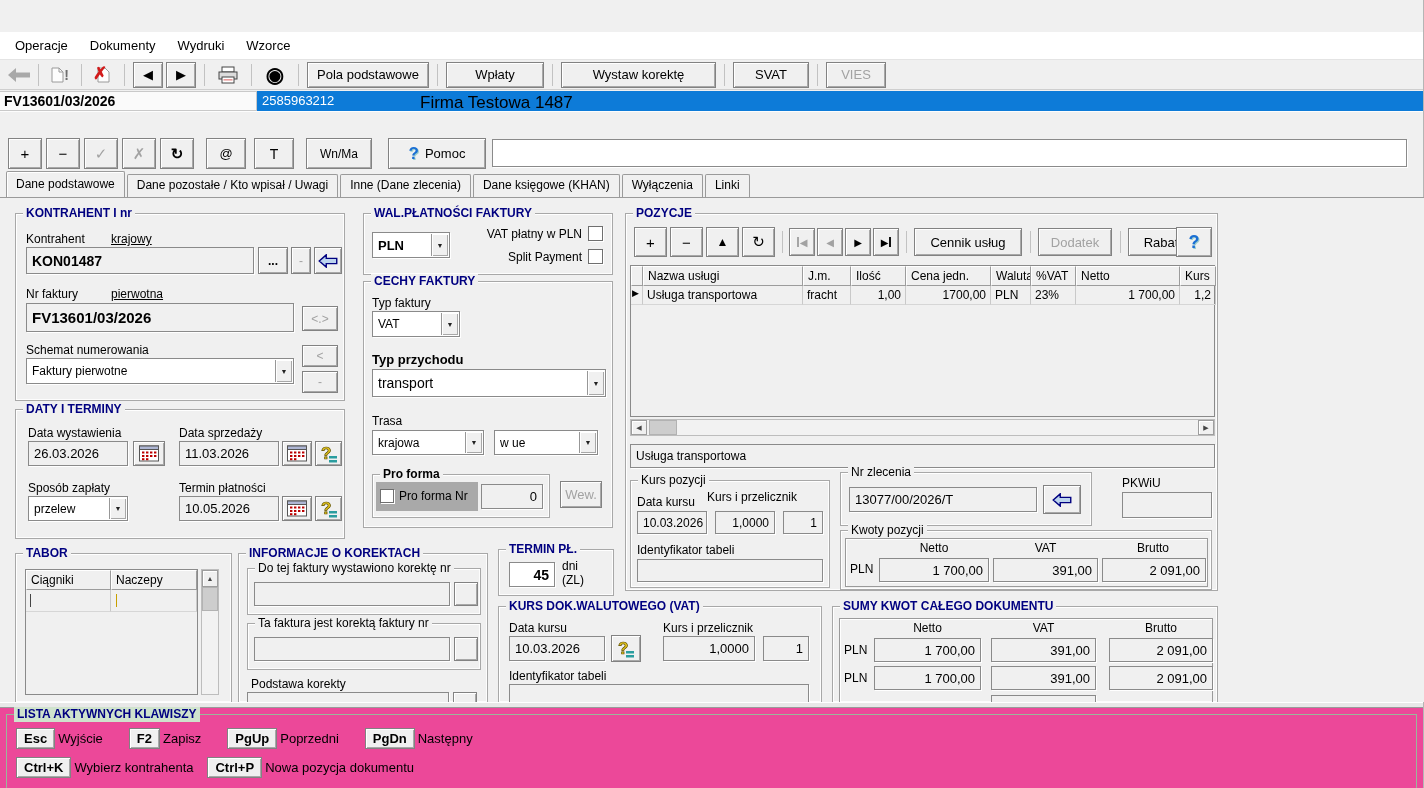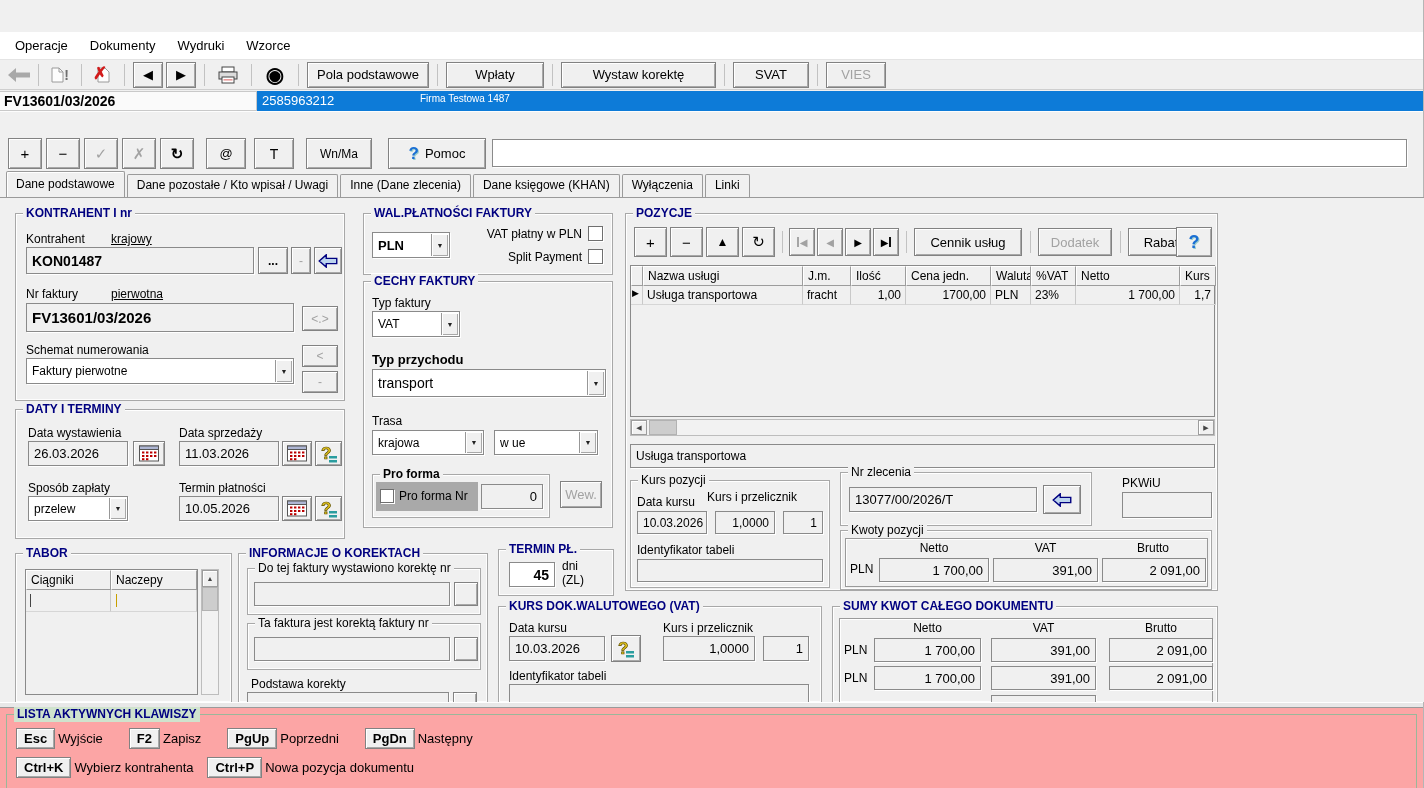--- a/index.html
+++ b/index.html
@@ -22,21 +22,21 @@
   .tb-btn{height:26px;padding:0 14px;display:flex;align-items:center;justify-content:center;font-size:13px;white-space:nowrap}
   .tb-ico{width:30px;height:26px;display:flex;align-items:center;justify-content:center}
   .plain-ico{display:flex;align-items:center;justify-content:center}
   .dis{color:#a2a2a2 !important}
   .bold{font-weight:normal}
 
   
   .recordbar{position:absolute;top:91px;left:0;right:0;height:20px;background:#0d7bd8}
   .rec-no{position:absolute;left:0;top:0;width:257px;height:20px;background:#fafafa;border:1px solid #c9c9c9;border-left:none;font-weight:bold;font-size:14px;padding:1px 4px;white-space:nowrap}
   .rec-nip{position:absolute;left:262px;top:2px;color:#fff;font-size:13px}
-  .rec-company{position:absolute;left:420px;top:2px;color:#ffffff;font-size:10px}
+  .rec-company{position:absolute;left:420px;top:2px;color:#000000;font-size:17px}
 
   
   .editbar{position:absolute;top:111px;left:0;right:0;height:60px;background:#f0f0f0;border-top:1px solid #fdfdfd}
   .ebtn{position:absolute;top:26px;height:31px;display:flex;align-items:center;justify-content:center;font-size:15px}
   .einput{position:absolute;top:27px;left:492px;width:915px;height:28px;background:#fff;border:1px solid #8a8a8a;box-shadow:1px 1px 0 #fff;font:13px "Liberation Sans",sans-serif;padding:0 4px}
 
   
   .tabbar{position:absolute;top:171px;left:0;right:0;height:26px;display:flex;align-items:flex-end;padding-left:6px}
   .tab{background:#f0f0f0;border:1px solid #9a9a9a;border-bottom:none;border-radius:2px 2px 0 0;padding:3px 9px 4px;font-size:12px;margin-right:2px;height:23px;white-space:nowrap}
   .tab.active{height:26px;padding-top:5px;font-weight:normal;position:relative;z-index:3;box-shadow:inset 1px 1px 0 #fff}
@@ -69,21 +69,21 @@
 
   .sb{position:absolute;background:#f2f2f2;border:1px solid #bdbdbd;display:flex}
   .sb .ar{background:#f0f0f0;border:1px solid #9d9d9d;box-shadow:inset 1px 1px 0 #fff;display:flex;align-items:center;justify-content:center;font-size:7px;color:#444;flex:0 0 auto}
   .sb .thumb{background:#cdcdcd;border:1px solid #b2b2b2;flex:0 0 auto}
 
   .inner-frame{position:absolute;border:1px solid #9a9a9a;box-shadow:inset 1px 1px 0 #fff}
   .hdr-c{position:absolute;text-align:center;font-size:12px;white-space:nowrap}
 
   
   .divider{position:absolute;top:702px;left:0;right:0;height:6px;background:#e8e8e8;border-top:1px solid #fff;border-bottom:1px solid #9a9a9a}
-  .bottom{position:absolute;top:708px;left:0;right:0;height:80px;background:#fca5a5}
+  .bottom{position:absolute;top:708px;left:0;right:0;height:80px;background:#ec4899}
   .bottom .grp{border-color:#9ab79a}
   .bottom .gt{background:#cfe3cd}
   .keyrow{position:absolute;left:16px;display:flex;align-items:center}
   .key{height:21px;padding:0 7px;display:flex;align-items:center;justify-content:center;font-weight:bold;font-size:13px;background:#f0f0f0;border:1px solid #828282;box-shadow:inset 1px 1px 0 #fff,inset -1px -1px 0 #a8a8a8;margin-right:3px}
   .keydesc{font-size:13px;margin-right:26px}
 
   .caret{position:absolute;width:1px;height:13px;background:#444}
   svg{display:block}
 </style>
 </head>
@@ -454,21 +454,21 @@
         </div>
         <div class="trow">
           <span class="td" style="width:12px;padding:2px 1px;font-size:9px">▶</span>
           <span class="td" style="width:160px">Usługa transportowa</span>
           <span class="td" style="width:48px">fracht</span>
           <span class="td r" style="width:55px">1,00</span>
           <span class="td r" style="width:85px">1700,00</span>
           <span class="td" style="width:40px">PLN</span>
           <span class="td" style="width:45px">23%</span>
           <span class="td r" style="width:104px">1 700,00</span>
-          <span class="td r" style="width:36px">1,7</span>
+          <span class="td r" style="width:36px">1,2</span>
         </div>
       </div>
       <div class="sb" style="left:4px;top:205px;width:585px;height:17px;align-items:center;justify-content:space-between">
         <span class="ar" style="width:16px;height:15px">◀</span>
         <span class="thumb" style="width:28px;height:15px;position:absolute;left:18px"></span>
         <span class="ar" style="width:16px;height:15px">▶</span>
       </div>
       <div class="fld" style="left:4px;top:230px;width:585px;height:24px">Usługa transportowa</div>
 
       <div class="grp sub" style="left:4px;top:266px;width:200px;height:108px">

